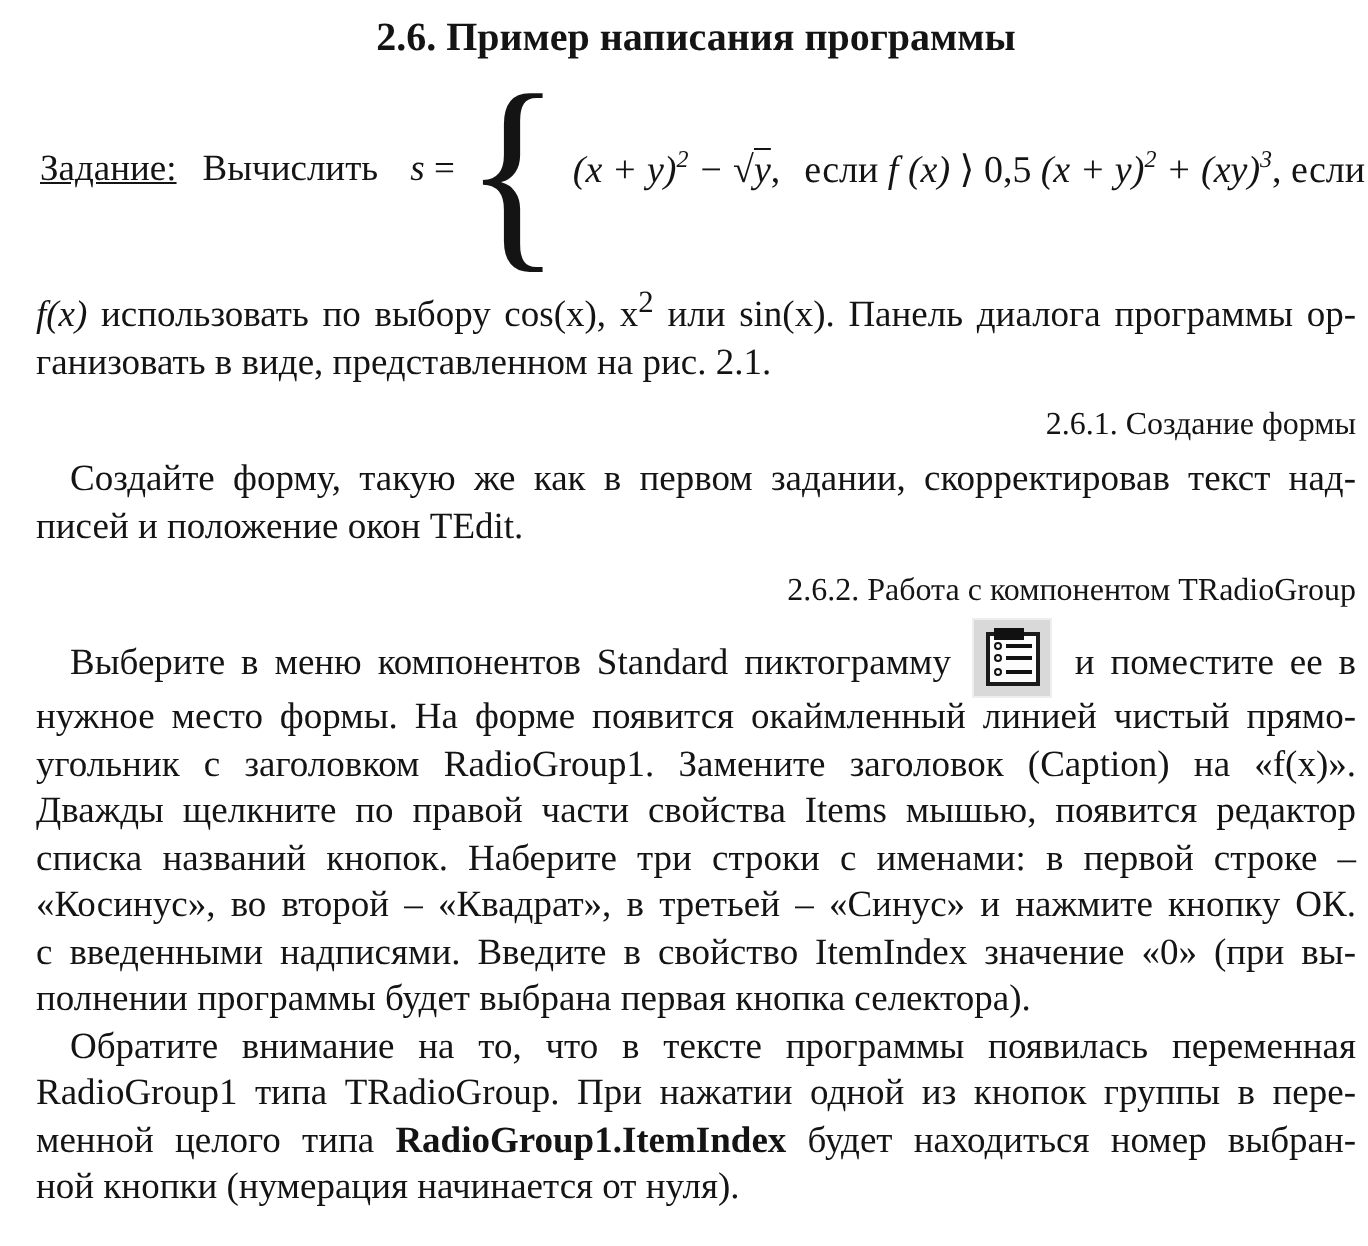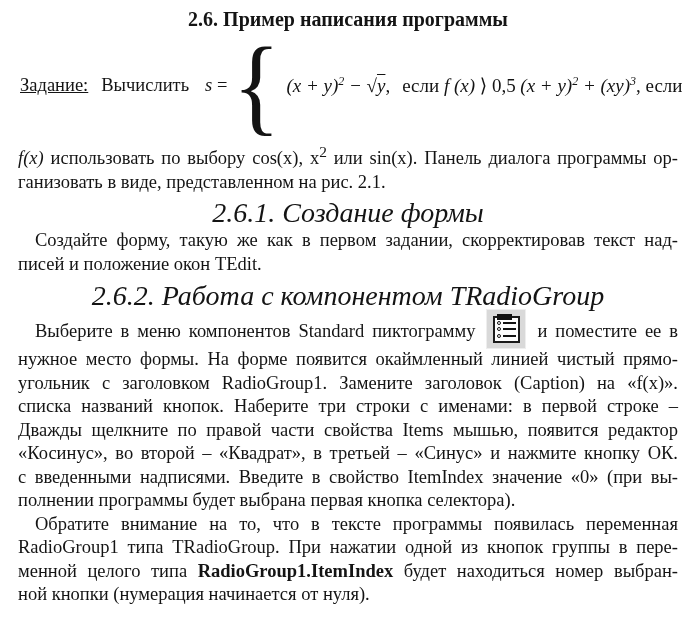--- a/index.html
+++ b/index.html
@@ -40,21 +40,21 @@
   .plain { font-style:normal; }
 
   
   .para-line {
     text-align:justify; text-align-last:justify; white-space:normal;
   }
   .para-line.last { text-align-last:left; }
   .indent { text-indent:17px; }
 
   .sec-heading {
-    text-align:center; font-style:italic; font-size:28px; line-height:24px;
+    text-align:right; font-size:16px; line-height:24px;
   }
   .h261 { margin:7px 0 4px 0; }
   .h262 { margin:8px 0 2px 0; }
 
   .bold { font-weight:bold; }
 
   
   .icon-line { text-align:justify; text-align-last:justify; text-indent:17px; margin-top:1px; }
   .rg-icon {
     display:inline-block; width:38px; height:38px; background:#d9d9d9;
@@ -128,22 +128,22 @@
           <span class="rg-row">
               <span class="rg-dot"></span>
               <span class="rg-bar"></span>
             </span>
         </span>
       </span>
       <span>и поместите ее в</span>
     </div>
     <div class="para-line">нужное место формы. На форме появится окаймленный линией чистый прямо-</div>
     <div class="para-line">угольник с заголовком RadioGroup1. Замените заголовок (Caption) на «f(x)».</div>
+    <div class="para-line">Дважды щелкните по правой части свойства Items мышью, появится редактор</div>
     <div class="para-line">списка названий кнопок. Наберите три строки с именами: в первой строке –</div>
-    <div class="para-line">Дважды щелкните по правой части свойства Items мышью, появится редактор</div>
     <div class="para-line">«Косинус», во второй – «Квадрат», в третьей – «Синус» и нажмите кнопку ОК.</div>
     <div class="para-line">с введенными надписями. Введите в свойство ItemIndex значение «0» (при вы-</div>
     <div class="para-line last">полнении программы будет выбрана первая кнопка селектора).</div>
   </div>
 
   <div>
     <div class="para-line indent">Обратите внимание на то, что в тексте программы появилась переменная</div>
     <div class="para-line">RadioGroup1 типа TRadioGroup. При нажатии одной из кнопок группы в пере-</div>
     <div class="para-line"><span>менной целого типа </span><span class="bold">RadioGroup1.ItemIndex</span><span> будет находиться номер выбран-</span></div>
     <div class="para-line last">ной кнопки (нумерация начинается от нуля).</div>

